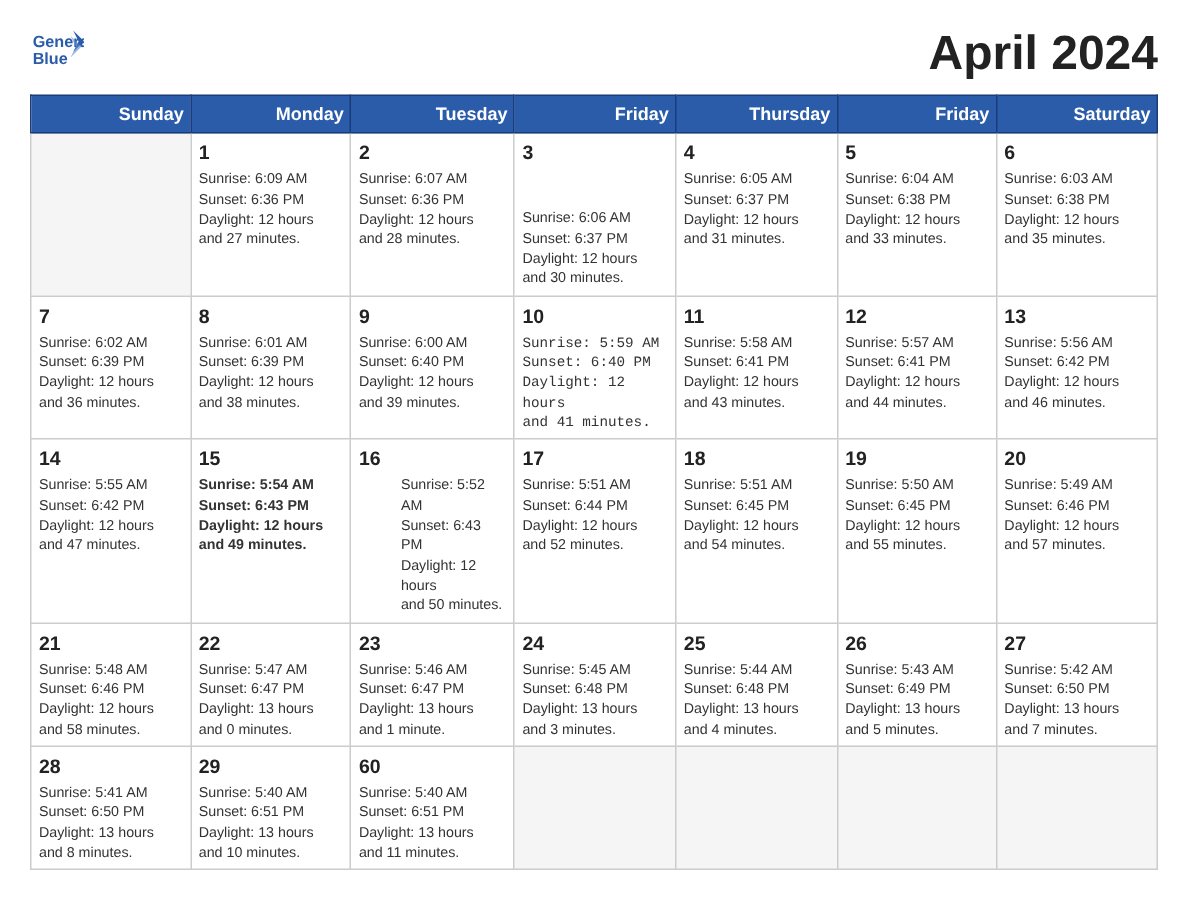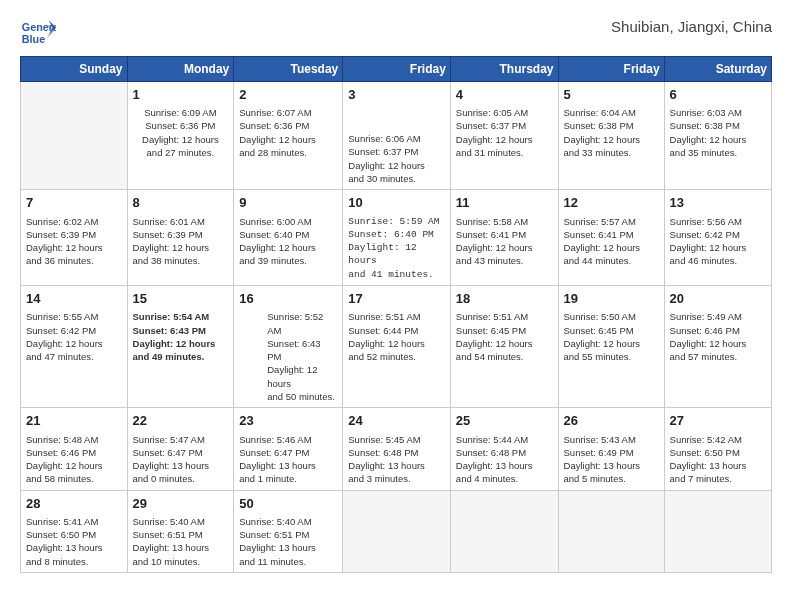--- a/index.html
+++ b/index.html
@@ -96,42 +96,42 @@
     <div class="logo">
       <svg class="logo-icon" viewBox="0 0 40 30" xmlns="http://www.w3.org/2000/svg">
         <text x="2" y="14" font-size="12" font-weight="bold" fill="#2a5caa">General</text>
         <text x="2" y="27" font-size="12" font-weight="bold" fill="#2a5caa">Blue</text>
         <polygon points="32,2 40,10 32,18 36,10" fill="#2a5caa"></polygon>
         <polygon points="30,6 38,14 30,22 34,14" fill="#5588cc" opacity="0.6"></polygon>
       </svg>
 
     </div>
     <div class="title-block">
-      <div class="subtitle">Shuibian, Jiangxi, China</div>
+      <div class="main-title">April 2024</div>
     </div>
   </div>
 
   <table class="calendar">
     <thead>
       <tr>
         <th>Sunday</th>
         <th>Monday</th>
         <th>Tuesday</th>
         <th>Friday</th>
         <th>Thursday</th>
         <th>Friday</th>
         <th>Saturday</th>
       </tr>
     </thead>
     <tbody id="calendar-body">
     <tr class="week-row">
           <td class="empty"></td>
           <td>
             <span class="day-num">1</span>
-            <div class="day-info" style="white-space: pre-line; text-align: center;">Sunrise: 6:09 AM
+            <div class="day-info" style="white-space: pre-line;">Sunrise: 6:09 AM
 Sunset: 6:36 PM
 Daylight: 12 hours
 and 27 minutes.</div>
           </td>
           <td>
             <span class="day-num">2</span>
             <div class="day-info" style="white-space: pre-line;">Sunrise: 6:07 AM
 Sunset: 6:36 PM
 Daylight: 12 hours
 and 28 minutes.</div>
@@ -327,21 +327,21 @@
 and 8 minutes.</div>
           </td>
           <td>
             <span class="day-num">29</span>
             <div class="day-info" style="white-space: pre-line;">Sunrise: 5:40 AM
 Sunset: 6:51 PM
 Daylight: 13 hours
 and 10 minutes.</div>
           </td>
           <td>
-            <span class="day-num">50</span>
+            <span class="day-num">60</span>
             <div class="day-info" style="white-space: pre-line;">Sunrise: 5:40 AM
 Sunset: 6:51 PM
 Daylight: 13 hours
 and 11 minutes.</div>
           </td>
           <td class="empty"></td>
           <td class="empty"></td>
           <td class="empty"></td>
           <td class="empty"></td>
         </tr>

